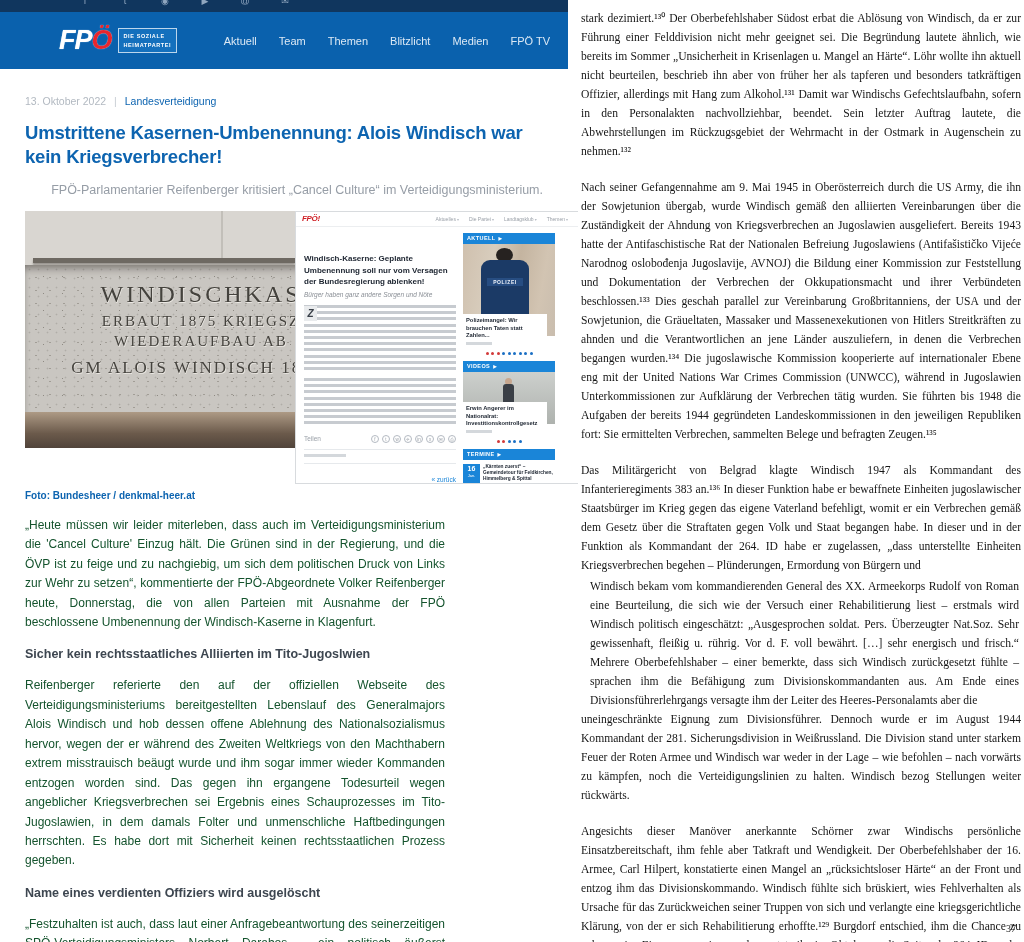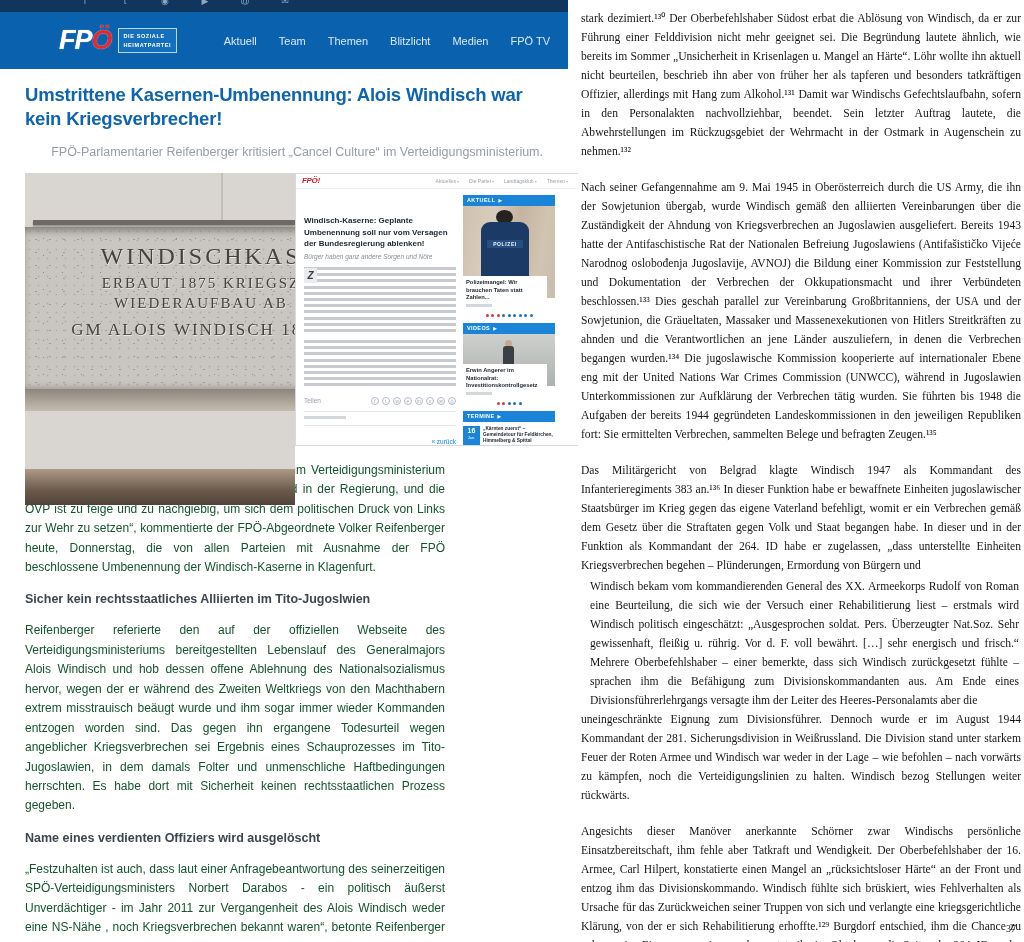--- a/index.html
+++ b/index.html
@@ -27,21 +27,21 @@
   .content { padding:0 25px; }
   .meta { margin-top:26px; font-size:10.5px; }
   .meta .m-date { color:#b2b9c1; }
   .meta .m-sep { color:#c6ccd2; margin:0 5px; }
   .meta .m-cat { color:#0d64b0; }
   .headline { margin-top:14px; width:538px; font-size:18.5px; font-weight:bold; color:#0d64b0;
               line-height:1.32; letter-spacing:-0.2px; }
   .subtitle { margin-top:13px; font-size:12.5px; color:#969da6;text-align:right; }
 
   .media { margin-top:14px; display:flex; width:535px; height:273px; }
-  .photo { position:relative; width:270px; height:332px; background:#d9d6d1; overflow:hidden; flex:none; }
+  .photo { position:relative; width:270px; height:237px; background:#d9d6d1; overflow:hidden; flex:none; }
   .wall-line { position:absolute; left:196px; top:0; width:2px; height:52px; background:#c2bfb9; }
   .rail { position:absolute; left:8px; right:0; top:47px; height:5px; background:#6e6962;
           box-shadow:0 2px 2px rgba(90,85,78,0.5); }
   .plaque { position:absolute; left:0; right:-40px; top:54px; height:162px; background-color:#c9c6c1;
             background-image:
               radial-gradient(circle, #b0ada7 0.8px, transparent 1.1px),
               radial-gradient(circle, #a19d96 0.7px, transparent 1px),
               radial-gradient(circle, #8e8a83 0.6px, transparent 0.9px);
             background-size:9px 9px, 14px 13px, 19px 17px;
             background-position:0 0, 4px 6px, 9px 3px;
@@ -155,20 +155,25 @@
       <span class="nav-item">Aktuell</span>
       <span class="nav-item">Team</span>
       <span class="nav-item">Themen</span>
       <span class="nav-item">Blitzlicht</span>
       <span class="nav-item">Medien</span>
       <span class="nav-item">FPÖ TV</span>
     </div>
   </div>
 
   <div class="content">
+    <div class="meta">
+      <span class="m-date">13. Oktober 2022</span>
+      <span class="m-sep">|</span>
+      <span class="m-cat">Landesverteidigung</span>
+    </div>
 
     <div class="headline">Umstrittene Kasernen-Umbenennung: Alois Windisch war kein Kriegsverbrecher!</div>
     <div class="subtitle">FPÖ-Parlamentarier Reifenberger kritisiert „Cancel Culture“ im Verteidigungsministerium.</div>
 
     <div class="media">
 
       <div class="photo">
         <div class="wall-line"></div>
         <div class="rail"></div>
         <div class="plaque">
@@ -279,20 +284,21 @@
                 <div class="ev-title">„Kärnten zuerst“ – Gemeindetour für Feldkirchen, Himmelberg &amp; Spittal</div>
 
               </div>
             </div>
 
           </div>
         </div>
       </div>
     </div>
 
+    <div class="photo-caption">Foto: Bundesheer / denkmal-heer.at</div>
 
     <p class="body-par">„Heute müssen wir leider miterleben, dass auch im Verteidigungsministerium die 'Cancel Culture' Einzug hält. Die Grünen sind in der Regierung, und die ÖVP ist zu feige und zu nachgiebig, um sich dem politischen Druck von Links zur Wehr zu setzen“, kommentierte der FPÖ-Abgeordnete Volker Reifenberger heute, Donnerstag, die von allen Parteien mit Ausnahme der FPÖ beschlossene Umbenennung der Windisch-Kaserne in Klagenfurt.</p>
     <div class="subhead">Sicher kein rechtsstaatliches Alliierten im Tito-Jugoslwien</div>
     <p class="body-par">Reifenberger referierte den auf der offiziellen Webseite des Verteidigungsministeriums bereitgestellten Lebenslauf des Generalmajors Alois Windisch und hob dessen offene Ablehnung des Nationalsozialismus hervor, wegen der er während des Zweiten Weltkriegs von den Machthabern extrem misstrauisch beäugt wurde und ihm sogar immer wieder Kommanden entzogen worden sind. Das gegen ihn ergangene Todesurteil wegen angeblicher Kriegsverbrechen sei Ergebnis eines Schauprozesses im Tito-Jugoslawien, in dem damals Folter und unmenschliche Haftbedingungen herrschten. Es habe dort mit Sicherheit keinen rechtsstaatlichen Prozess gegeben.</p>
     <div class="subhead">Name eines verdienten Offiziers wird ausgelöscht</div>
     <p class="body-par">„Festzuhalten ist auch, dass laut einer Anfragebeantwortung des seinerzeitigen SPÖ-Verteidigungsministers Norbert Darabos - ein politisch äußerst Unverdächtiger - im Jahr 2011 zur Vergangenheit des Alois Windisch weder eine NS-Nähe , noch Kriegsverbrechen bekannt waren“, betonte Reifenberger und zeigte sich schockiert, dass Windischs Name nun getilgt werden soll, nachdem vor rund 60 Jahren eine Kaserne nach ihm benannt worden ist: „Wer sind wir, dass wir jetzt, viele Jahrzehnte später, diesen historischen Namen auslöschen wollen? Glauben wir besser über einen Offizier urteilen zu können als seine damaligen Zeitgenossen?“</p>
   </div>
 </div>
 
 <div class="right-page">

